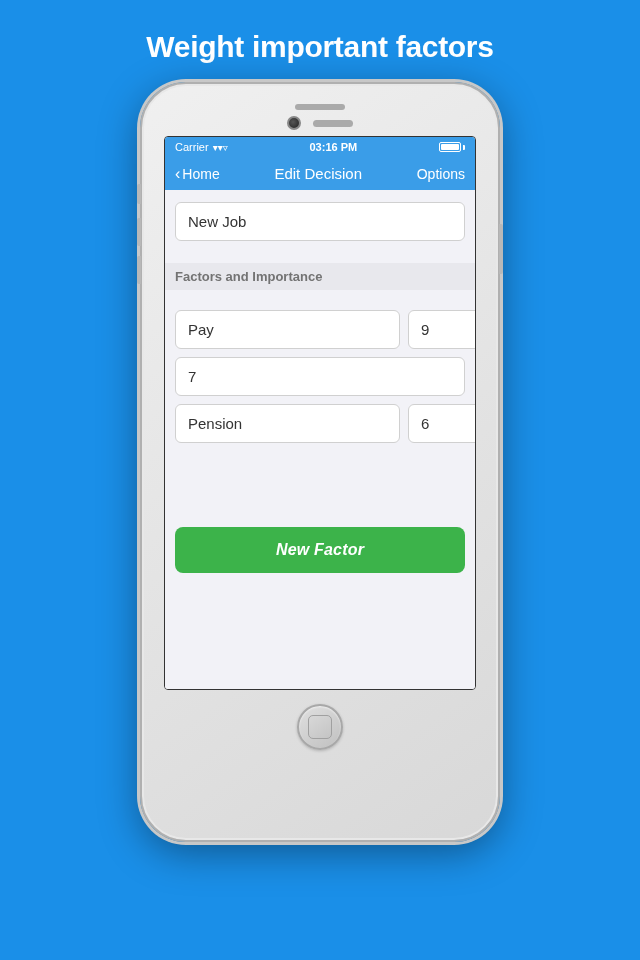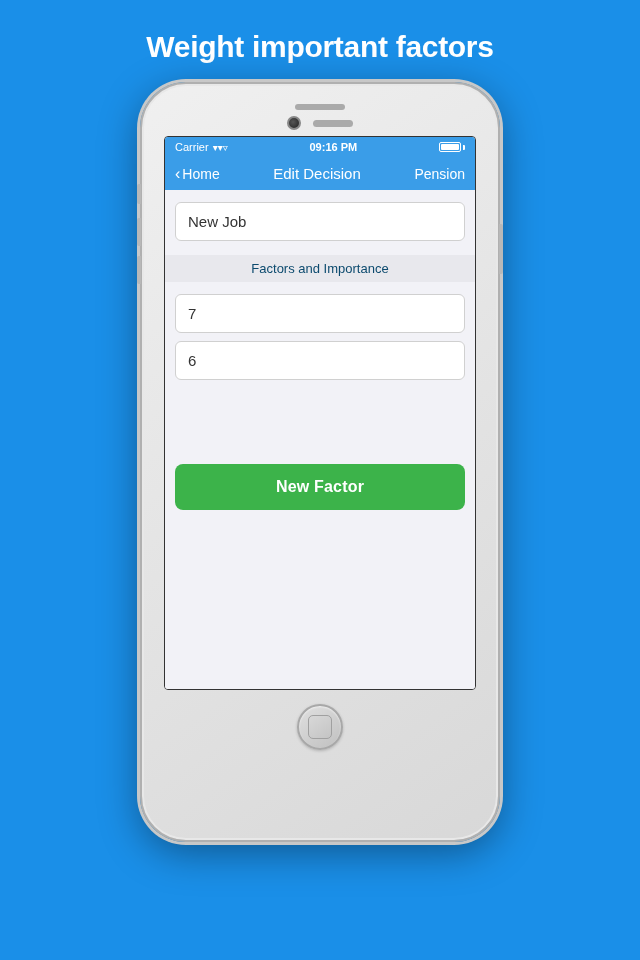--- a/index.html
+++ b/index.html
@@ -197,45 +197,44 @@
       overflow: hidden;
       display: flex;
       flex-direction: column;
       background: #f2f2f7;
     }
 
     .content-inner {
       padding: 12px 10px;
       display: flex;
       flex-direction: column;
-      gap: 4px;
+      gap: 12px;
     }
 
     
     .decision-name-field {
       background: white;
       border: 1px solid #d0d0d0;
       border-radius: 6px;
       padding: 10px 12px;
       font-size: 15px;
       color: #333;
       width: 100%;
       margin-bottom: 10px;
     }
 
     
     .section-label {
       font-size: 13px;
-      font-weight: 400;
-      color: #0c4a6e;
+      font-weight: 700;
+      color: #737373;
       background: #e8e8ed;
       padding: 6px 10px;
       margin: 0 -10px;
       margin-bottom: 8px;
-      text-align: center;
     }
 
     
     .factors-list {
       display: flex;
       flex-direction: column;
       gap: 8px;
       margin-bottom: 12px;
     }
 
@@ -271,20 +270,21 @@
       color: white;
       border: none;
       border-radius: 8px;
       padding: 14px 0;
       font-size: 16px;
       font-weight: 600;
       width: 100%;
       margin-top: auto;
       cursor: pointer;
       letter-spacing: 0.2px;
+      font-style: italic;
     }
 
     .btn-area {
       padding: 0 10px 16px;
       margin-top: 60px;
     }
 
     
     .phone-bottom {
       display: flex;
@@ -376,53 +376,58 @@
     </div>
   </div>
 
   <div class="phone-screen">
 
     <div class="status-bar">
       <div class="status-carrier">
         <span>Carrier</span>
         <span class="wifi-icon">▾▾▿</span>
       </div>
-      <div class="status-time">09:16 PM</div>
+      <div class="status-time">03:16 PM</div>
       <div class="status-battery">
         <div class="battery-body">
           <div class="battery-fill"></div>
         </div>
         <div class="battery-tip"></div>
       </div>
     </div>
 
     <div class="nav-bar">
       <div class="nav-back">
         <span class="nav-back-chevron">‹</span>
         <span>Home</span>
       </div>
       <div class="nav-title">Edit Decision</div>
-      <div class="nav-options">Pension</div>
+      <div class="nav-options">Options</div>
     </div>
 
     <div class="screen-content">
       <div class="content-inner">
 
         <input class="decision-name-field" type="text" value="New Job" style="">
 
         <div class="section-label">Factors and Importance</div>
 
         <div class="factors-list">
 
+          <div class="factor-row">
+            <input class="factor-name-field" type="text" value="Pay" style="">
+            <input class="factor-value-field" type="text" value="9" style="">
+          </div>
 
           <div class="factor-row">
             <input class="factor-value-field" type="text" value="7" style="">
           </div>
 
           <div class="factor-row">
+            <input class="factor-name-field" type="text" value="Pension" style="">
             <input class="factor-value-field" type="text" value="6" style="">
           </div>
 
         </div>
       </div>
 
       <div class="btn-area">
         <button class="new-factor-btn">New Factor</button>
       </div>
     </div>

